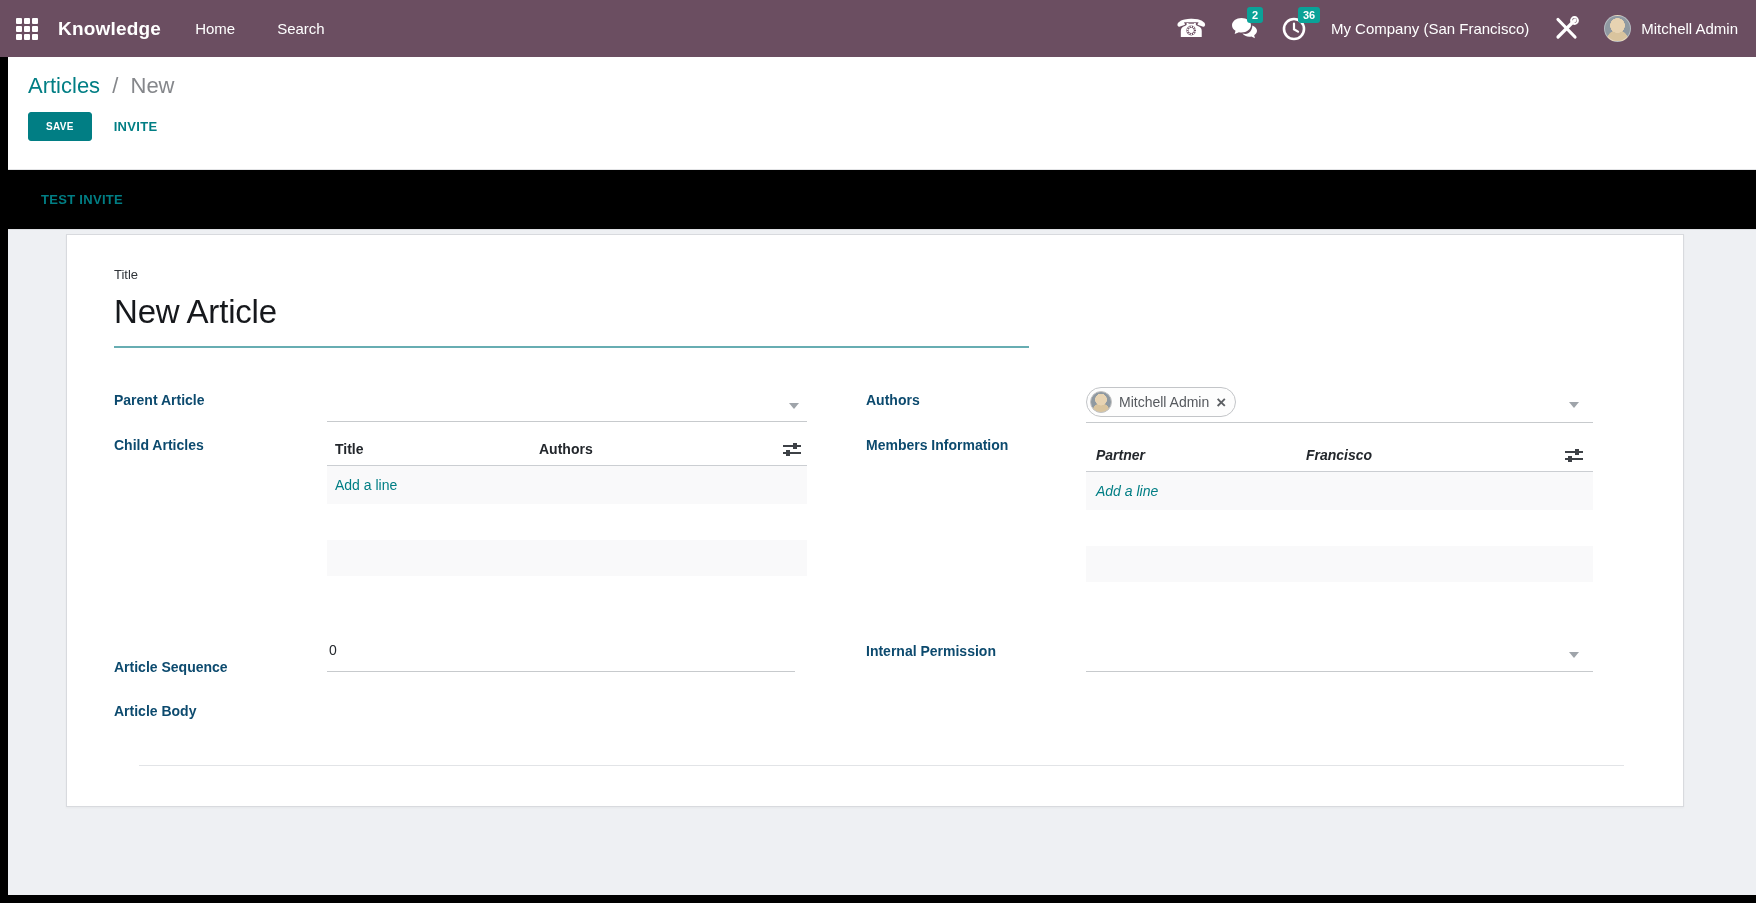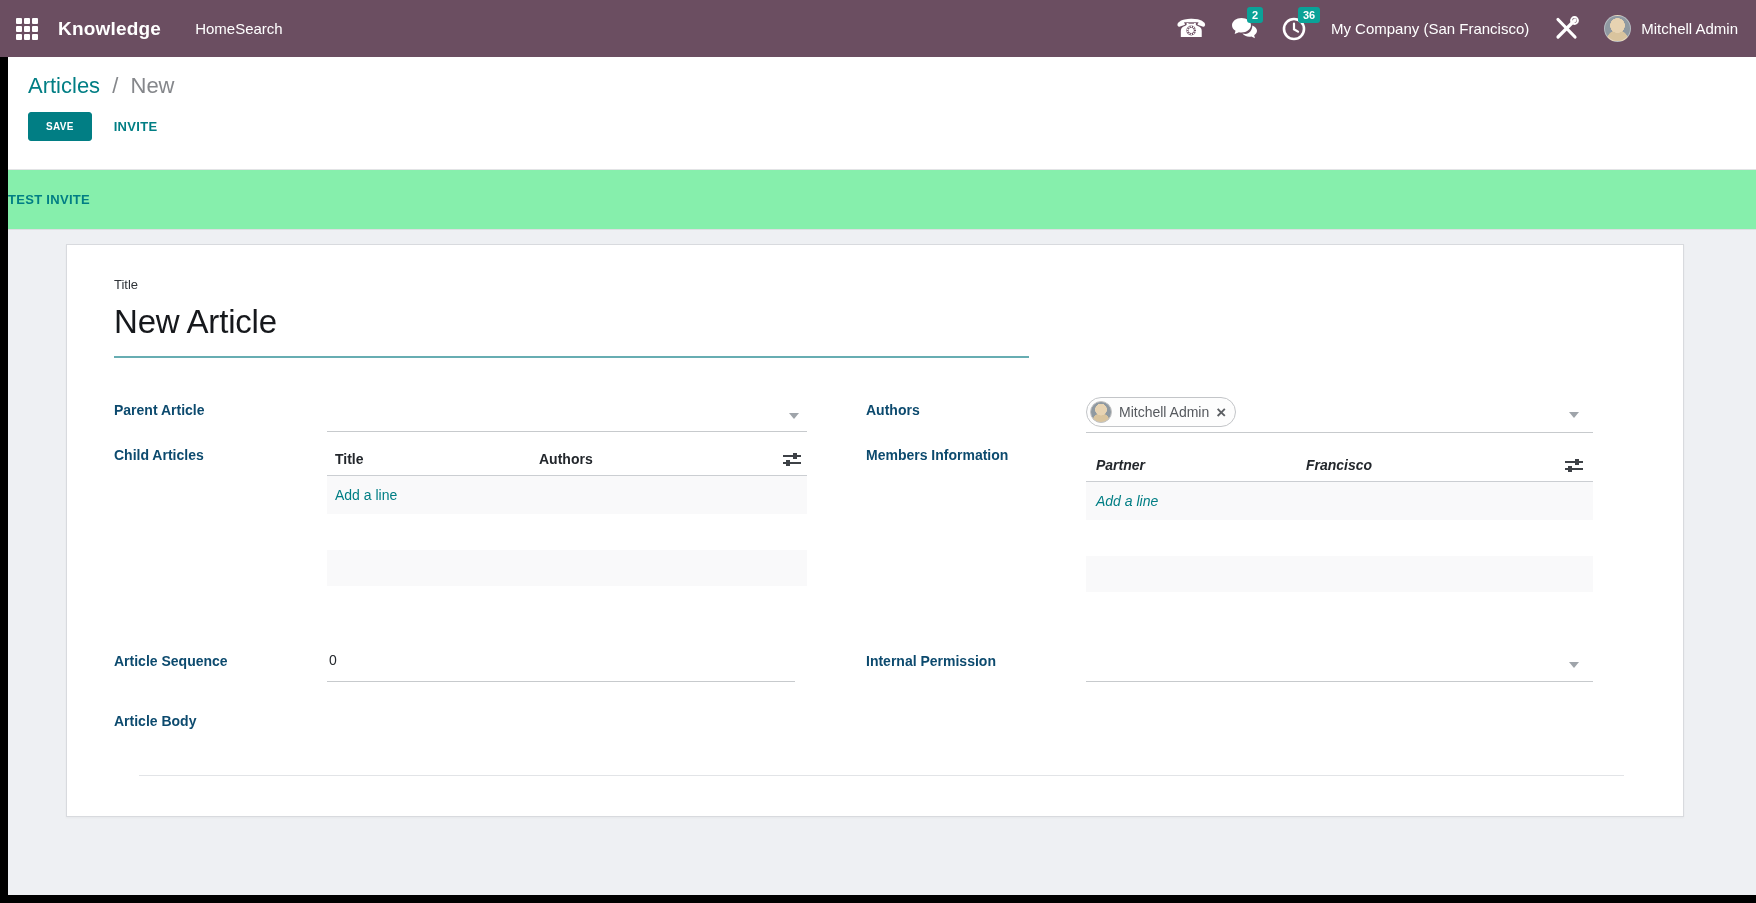--- a/index.html
+++ b/index.html
@@ -12,21 +12,21 @@
   
   .navbar {
     height:57px; background:#6b4e61; display:flex; align-items:center;
     padding:0 18px 0 16px; color:#fff;
   }
   .nav-left { display:flex; align-items:center; }
   .apps-btn { width:22px; height:22px; display:grid; grid-template-columns:repeat(3,6px);
     grid-template-rows:repeat(3,6px); gap:2px; cursor:pointer; }
   .apps-btn span { background:#fff; border-radius:1px; }
   .app-name { font-size:19px; font-weight:700; margin-left:20px; letter-spacing:.2px; cursor:pointer; }
-  .nav-menu { display:flex; margin-left:34px; }
+  .nav-menu { display:flex; margin-left:34px; gap:42px; }
   .nav-menu .menu-item { font-size:15px; cursor:pointer; }
   .nav-right { margin-left:auto; display:flex; align-items:center; gap:24px; }
   .icon-btn { position:relative; display:flex; align-items:center; cursor:pointer; }
   .phone-glyph { font-family:"DejaVu Sans",sans-serif; font-size:25px; line-height:1; color:#fff; }
   .nav-badge {
     position:absolute; top:-9px; left:16px; background:#0aa298; color:#fff;
     font-size:11px; font-weight:700; padding:2px 5px; border-radius:3px; line-height:1.1;
   }
   .nav-company, .nav-user-name { font-size:15px; color:#fff; }
   .user-btn { display:flex; align-items:center; gap:10px; cursor:pointer; }
@@ -51,29 +51,29 @@
   .cp-buttons { margin-top:13px; display:flex; align-items:center; }
   .btn-save {
     background:#017e84; color:#fff; border:1px solid #017e84; font-size:10px; font-weight:700;
     padding:8px 17px; border-radius:3px; letter-spacing:.3px; cursor:pointer;
     font-family:inherit;
   }
   .btn-discard {
     background:none; border:none; color:#017e84; font-size:13px; font-weight:700;
     margin-left:22px; letter-spacing:.3px; cursor:pointer; font-family:inherit;
   }
-  .statusbar { background:#86efac; height:60px; display:flex; align-items:center;
-    border-bottom:1px solid #dddfe2; }
+  .statusbar { background:#000000; height:60px; display:flex; align-items:center;
+    padding-left:33px; border-bottom:1px solid #dddfe2; }
   .btn-test-invite {
     background:none; border:none; color:#017e84; font-size:13px; font-weight:700;
     letter-spacing:.3px; cursor:pointer; font-family:inherit;
   }
 
   
-  .content { padding-top:14px; height:526px; }
+  .content { padding-top:4px; height:526px; }
   .sheet {
     width:1618px; height:573px; margin-left:58px; background:#fff;
     border:1px solid #d8dade; box-shadow:0 1px 2px rgba(0,0,0,.04);
     position:relative;
   }
   .abs { position:absolute; }
   .field-label { font-size:14px; font-weight:700; color:#0c4a6e; }
   .title-label { left:47px; top:32px; font-size:13px; font-weight:500; color:#2f3338; }
   .title-input {
     left:47px; top:46px; width:915px; height:62px; border:none; outline:none;
@@ -114,21 +114,21 @@
   .tbl-child { left:260px; top:196px; width:480px; }
   .tbl-child .hcell.c1 { margin-left:8px; width:204px; }
   .tbl-child .pad { padding-left:8px; }
   .tbl-child .sliders-btn { margin-right:6px; }
   .tbl-members { left:1019px; top:202px; width:507px;font-style:italic; }
   .tbl-members .hcell.c1 { margin-left:10px; width:210px; }
   .tbl-members .pad { padding-left:10px; }
   .tbl-members .sliders-btn { margin-right:10px; }
 
   
-  .lbl-seq { left:47px; top:408px; }
+  .lbl-seq { left:47px; top:424px; }
   .fld-seq { left:260px; top:400px; width:468px; height:37px; border:none; outline:none;
     border-bottom:1px solid #c7cacd; font-family:inherit; font-size:14px; color:#23272c;
     background:transparent; padding:0 0 6px 2px; }
   .lbl-perm { left:799px; top:408px; }
   .fld-perm { left:1019px; top:400px; width:507px; height:37px; cursor:pointer; }
   .fld-perm .caret { position:absolute; right:14px; bottom:13px; }
 
   .lbl-body { left:47px; top:468px; }
   .fld-body { left:72px; top:480px; width:1485px; height:51px; border-bottom:1px solid #e2e4e7; cursor:text; }
 </style>

